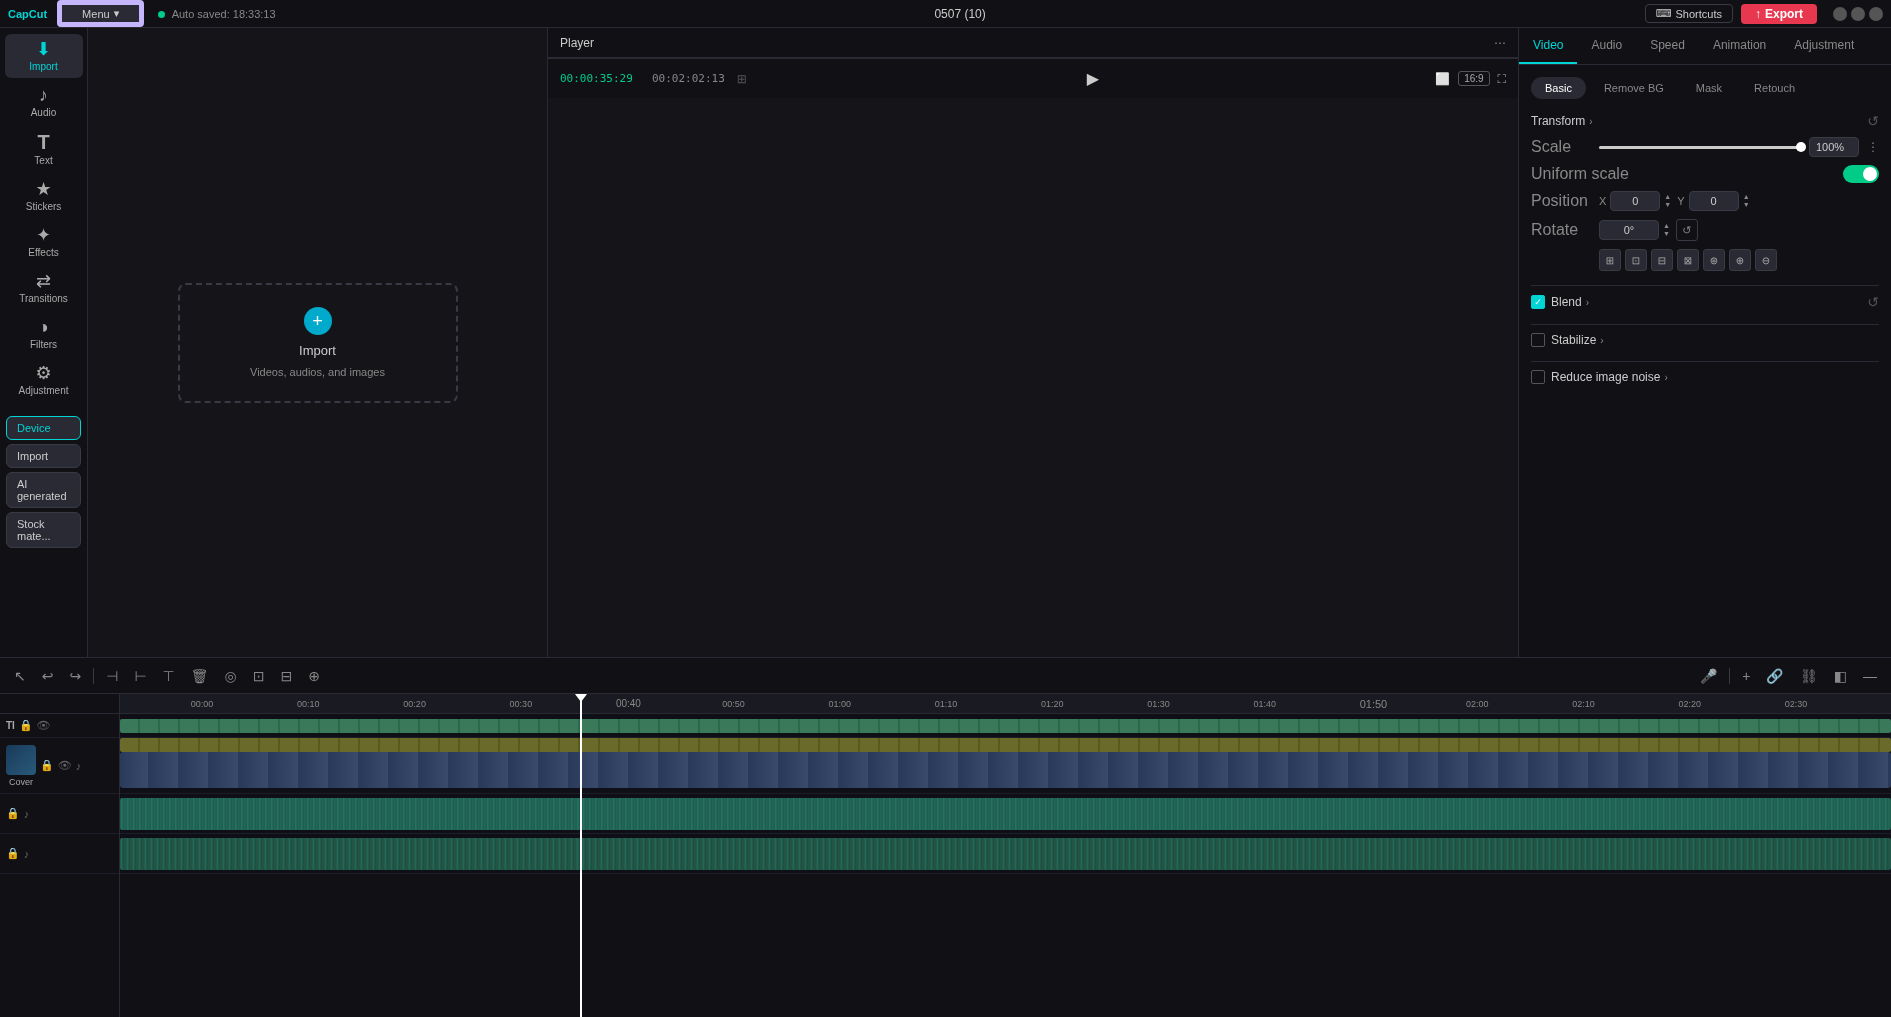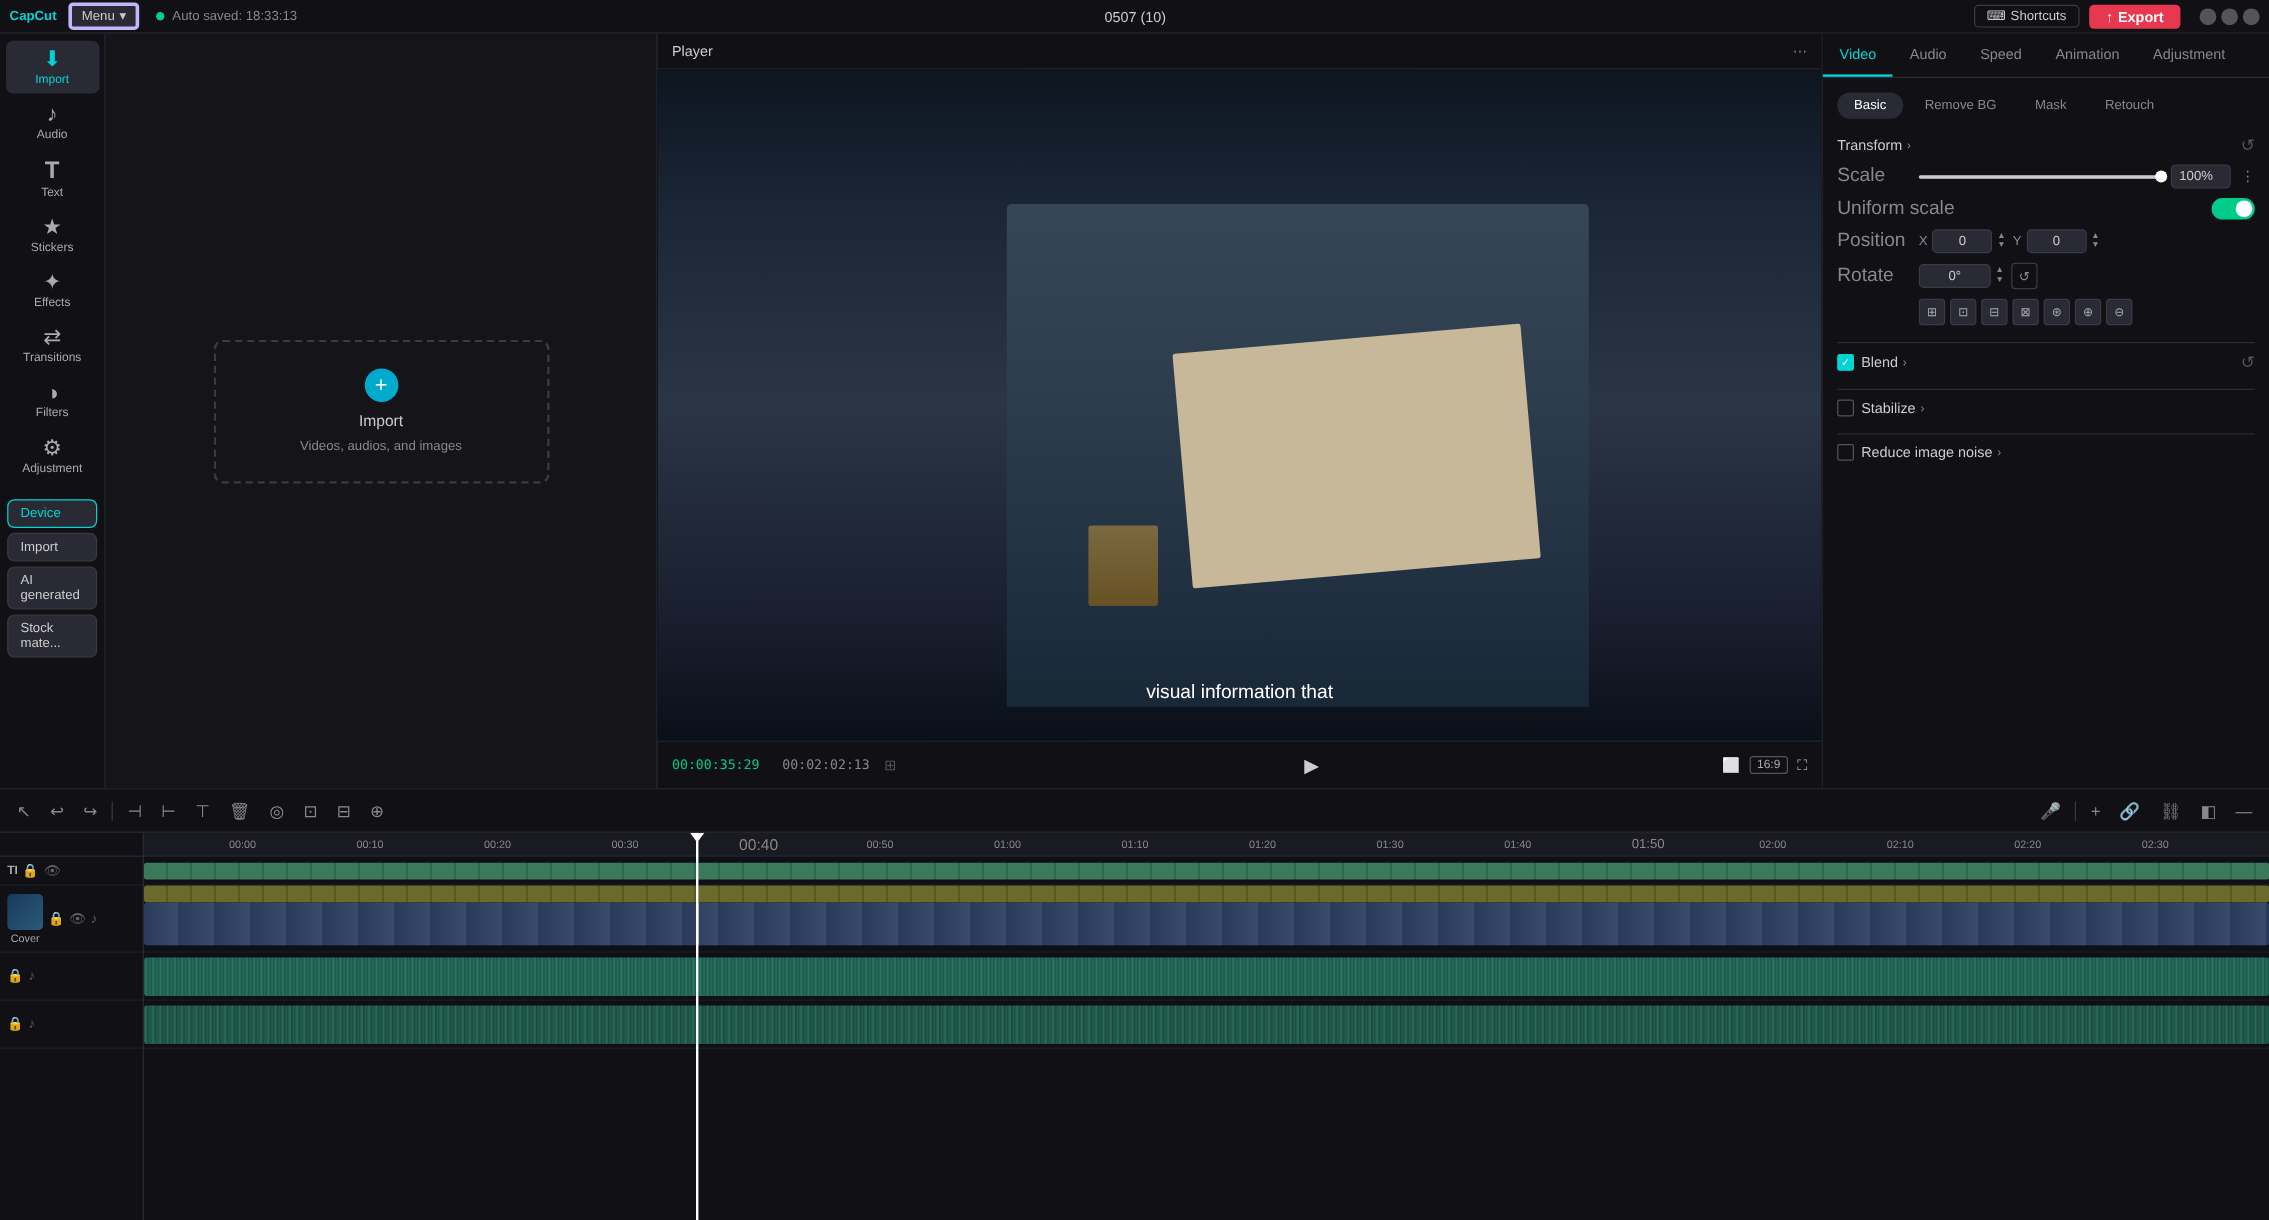--- a/index.html
+++ b/index.html
@@ -27,23 +27,23 @@
       gap: 6px;
     }
     .top-bar-logo {
       color: #00d4d4;
       font-size: 11px;
       font-weight: bold;
       margin-right: 4px;
     }
     .top-bar-menu {
       background: #2a2a35;
-      border: 3px solid #c4b5fd;
+      border: 5px solid #c4b5fd;
       border-radius: 4px;
-      padding: 2px 8px;
+      padding: 2px 20px;
       color: #ccc;
       font-size: 11px;
       cursor: pointer;
       display: flex;
       align-items: center;
       gap: 4px;
     }
     .autosave {
       color: #888;
       font-size: 11px;
@@ -687,33 +687,20 @@
         <span class="import-sub">Videos, audios, and images</span>
       </div>
     </div>
   </div>
 
   <div class="player-panel">
     <div class="player-header">
       <span class="player-title">Player</span>
       <span class="player-menu-icon">⋯</span>
     </div>
-    <div class="player-video">
-      <div class="video-frame">
-
-        <div style="position:absolute;top:0;left:0;right:0;bottom:0;background:linear-gradient(180deg,#0d1520 0%,#1a2535 20%,#2a3545 50%,#1a2030 80%,#0a1018 100%);"></div>
-
-        <div style="position:absolute;top:20%;left:30%;width:50%;height:75%;background:linear-gradient(180deg,#3a4a5a 0%,#2a3a4a 50%,#1a2a3a 100%);border-radius:4px 4px 0 0;opacity:0.9;"></div>
-
-        <div style="position:absolute;top:40%;left:45%;width:30%;height:35%;background:#c8b89a;transform:rotate(-5deg);border-radius:2px;"></div>
-
-        <div style="position:absolute;bottom:20%;left:37%;width:6%;height:12%;background:linear-gradient(180deg,rgba(180,140,60,0.6),rgba(120,90,30,0.8));border-radius:2px;"></div>
-        <div class="video-subtitle">visual information that</div>
-      </div>
-    </div>
     <div class="player-controls">
       <span class="player-time">00:00:35:29</span>
       <span style="color:#555;font-size:11px;">&nbsp;</span>
       <span class="player-duration">00:02:02:13</span>
       <span style="color:#555;margin:0 4px;">⊞</span>
       <div class="tl-spacer"></div>
       <button class="player-play">▶</button>
       <div class="tl-spacer"></div>
       <div class="player-controls-right">
         <span style="color:#888;cursor:pointer;">⬜</span>
@@ -926,21 +913,21 @@
       </div>
     </div>
 
     <div style="flex:1;display:flex;flex-direction:column;position:relative;overflow:hidden;">
 
       <div class="timeline-ruler" style="position:relative;height:20px;">
         <div style="position:absolute;left:4%;color:#888;font-size:9px;">00:00</div>
         <div style="position:absolute;left:10%;color:#888;font-size:9px;">00:10</div>
         <div style="position:absolute;left:16%;color:#888;font-size:9px;">00:20</div>
         <div style="position:absolute;left:22%;color:#888;font-size:9px;">00:30</div>
-        <div style="position:absolute;left:28%;color:#888;font-size:13px;text-align:center;">00:40</div>
+        <div style="position:absolute;left:28%;color:#888;font-size:10px;text-align:center;">00:40</div>
         <div style="position:absolute;left:34%;color:#888;font-size:9px;">00:50</div>
         <div style="position:absolute;left:40%;color:#888;font-size:9px;">01:00</div>
         <div style="position:absolute;left:46%;color:#888;font-size:9px;">01:10</div>
         <div style="position:absolute;left:52%;color:#888;font-size:9px;">01:20</div>
         <div style="position:absolute;left:58%;color:#888;font-size:9px;">01:30</div>
         <div style="position:absolute;left:64%;color:#888;font-size:9px;">01:40</div>
         <div style="position:absolute;left:70%;color:#888;font-size:11px;">01:50</div>
         <div style="position:absolute;left:76%;color:#888;font-size:9px;">02:00</div>
         <div style="position:absolute;left:82%;color:#888;font-size:9px;">02:10</div>
         <div style="position:absolute;left:88%;color:#888;font-size:9px;">02:20</div>

